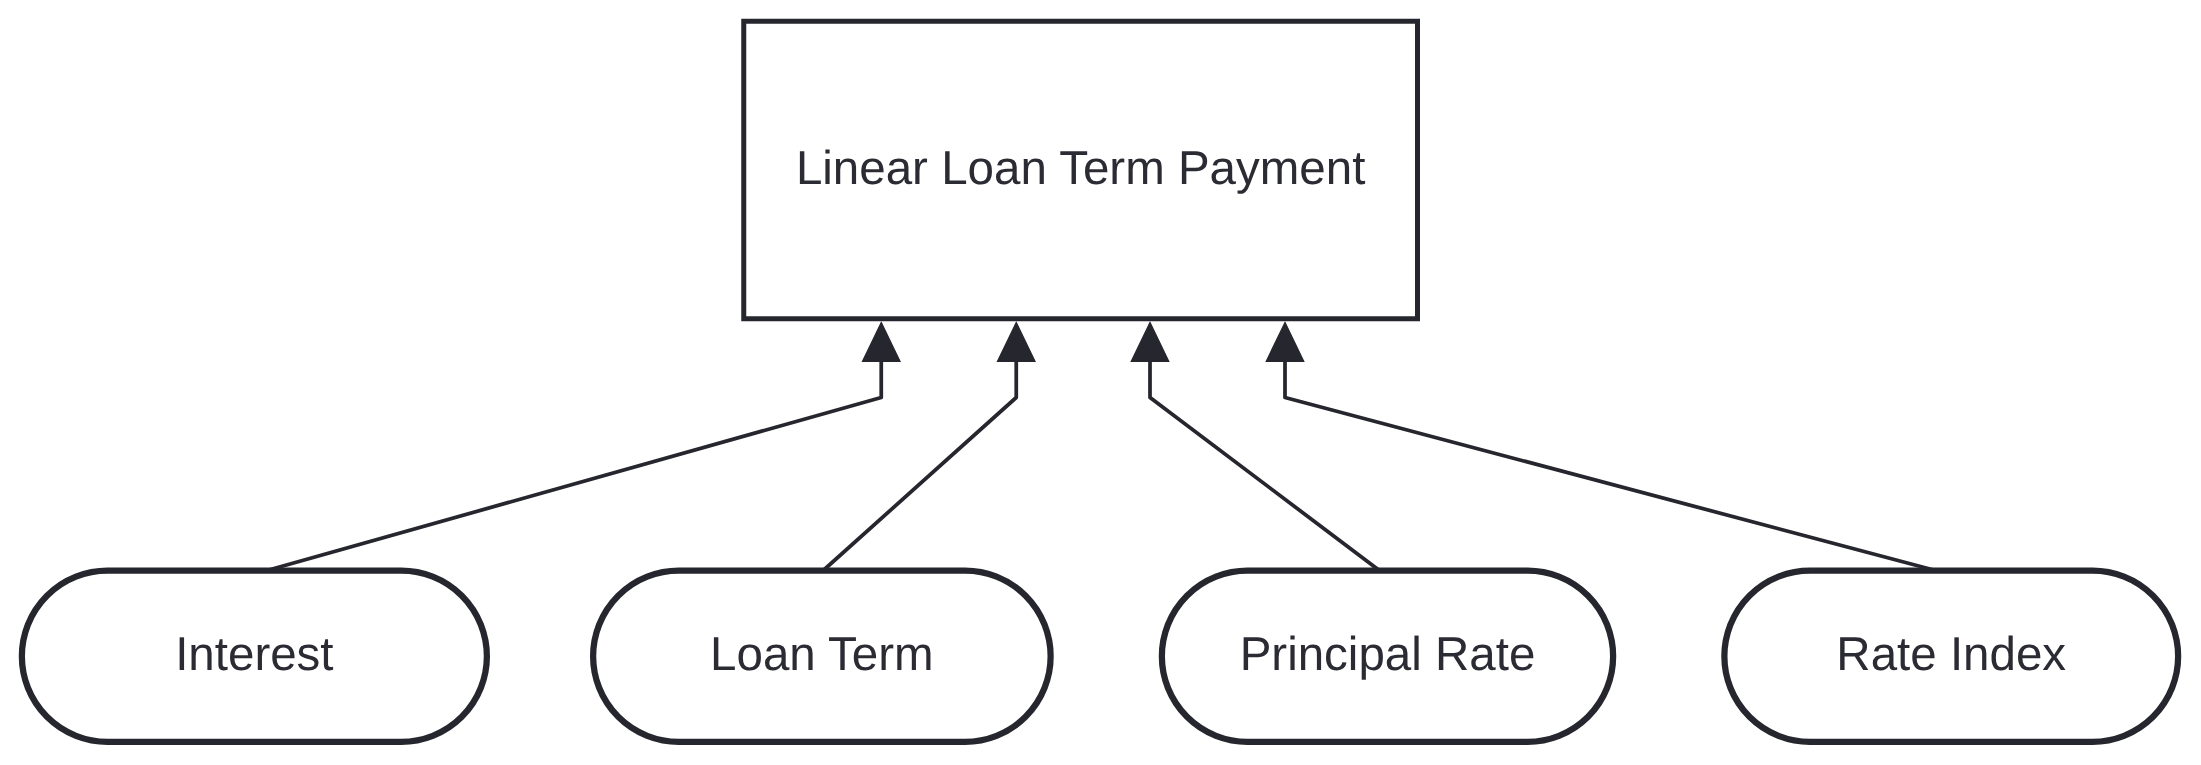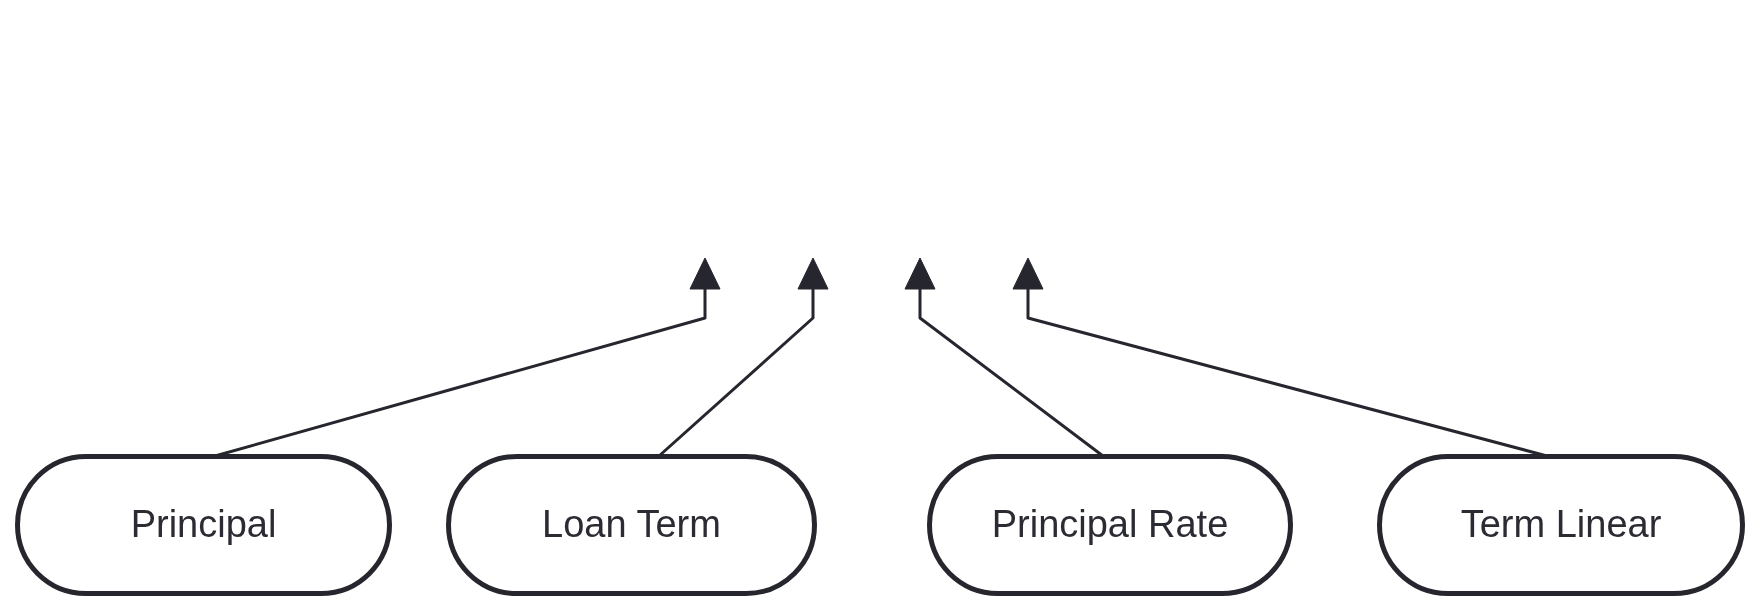--- a/index.html
+++ b/index.html
@@ -54,21 +54,21 @@
     height: 242px;
     border: 4px solid var(--stroke, #26262e);
   }
   .node.pill {
     top: 454px;
     height: 142px;
     border: 5px solid var(--stroke, #26262e);
     border-radius: 71px;
   }
   .node.pill.p0 { left: 15px;   width: 377px; }
-  .node.pill.p1 { left: 446px;  width: 371px; }
+  .node.pill.p1 { left: 472px;  width: 371px; }
   .node.pill.p2 { left: 927px;  width: 366px; }
   .node.pill.p3 { left: 1377px; width: 368px; }
 </style>
 </head>
 <body>
 
 <div class="stage">
 
   <svg class="edge-layer" viewBox="0 0 1761 612" xmlns="http://www.w3.org/2000/svg">
     <g>
@@ -82,30 +82,33 @@
     <g>
       <polyline points="1103,456 920,318 920,287"></polyline>
       <polygon points="920,258 905,289 935,289"></polygon>
     </g>
     <g>
       <polyline points="1547,456 1028,318 1028,287"></polyline>
       <polygon points="1028,258 1013,289 1043,289"></polygon>
     </g>
   </svg>
 
+  <div class="node rect">
+    <span>Linear Loan Term Payment</span>
+  </div>
 
   <div class="node pill p0">
-    <span>Principal</span>
+    <span>Interest</span>
   </div>
 
   <div class="node pill p1">
     <span>Loan Term</span>
   </div>
 
   <div class="node pill p2">
     <span>Principal Rate</span>
   </div>
 
   <div class="node pill p3">
-    <span>Term Linear</span>
+    <span>Rate Index</span>
   </div>
 
 </div>
 
 </body></html>

